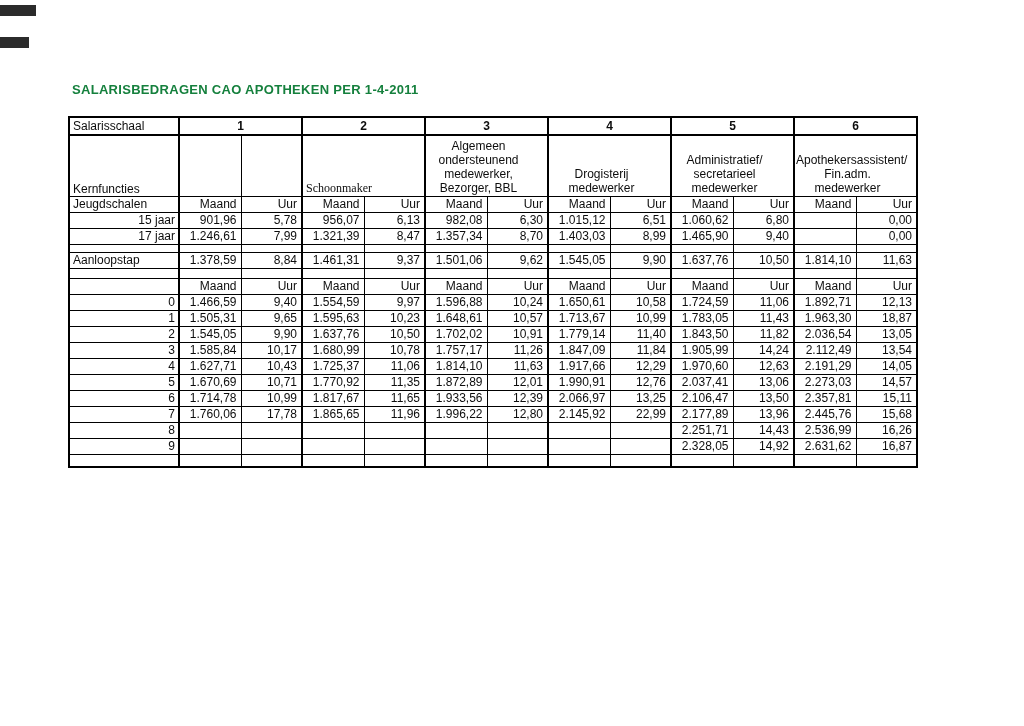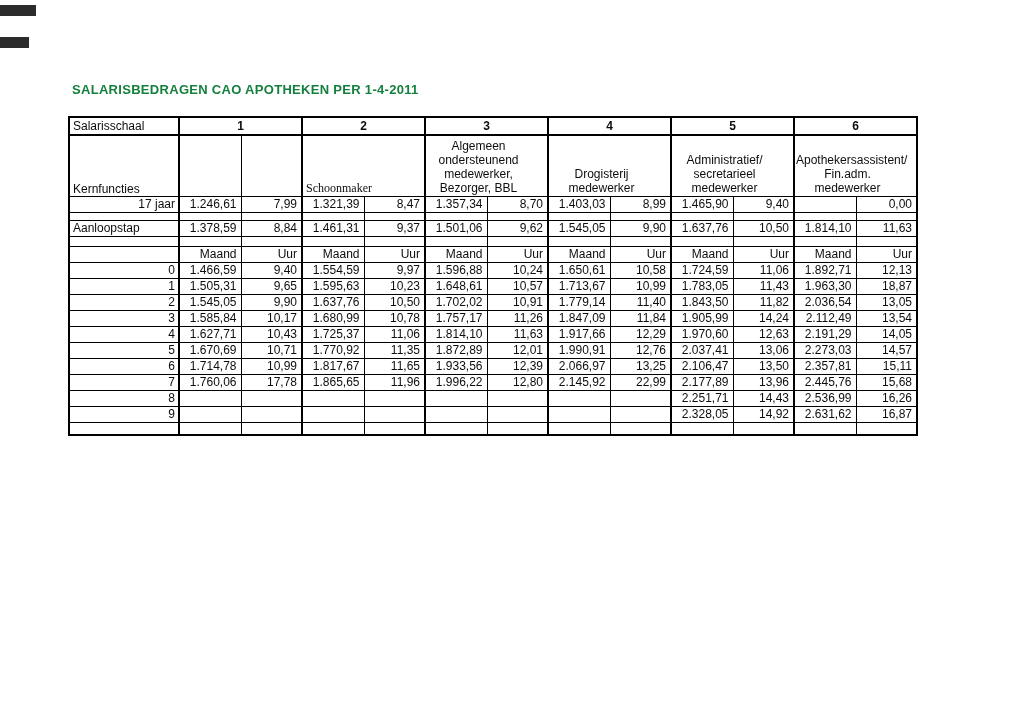--- a/index.html
+++ b/index.html
@@ -92,20 +92,50 @@
 Bezorger, BBL</td>
         <td class="g fn fn-center" colspan="2">Drogisterij
 medewerker</td>
         <td class="g fn fn-center" colspan="2">Administratief/
 secretarieel
 medewerker</td>
         <td class="g fn fn-center" colspan="2">Apothekersassistent/
 Fin.adm. medewerker</td>
       </tr>
       <tr class="r-std">
+        <td class="lab">Jeugdschalen</td>
+        <td class="g val">Maand</td>
+        <td class="val">Uur</td>
+        <td class="g val">Maand</td>
+        <td class="val">Uur</td>
+        <td class="g val">Maand</td>
+        <td class="val">Uur</td>
+        <td class="g val">Maand</td>
+        <td class="val">Uur</td>
+        <td class="g val">Maand</td>
+        <td class="val">Uur</td>
+        <td class="g val">Maand</td>
+        <td class="val">Uur</td>
+      </tr>
+      <tr class="r-std">
+        <td class="lab rt">15 jaar</td>
+        <td class="g val">901,96</td>
+        <td class="val">5,78</td>
+        <td class="g val">956,07</td>
+        <td class="val">6,13</td>
+        <td class="g val">982,08</td>
+        <td class="val">6,30</td>
+        <td class="g val">1.015,12</td>
+        <td class="val">6,51</td>
+        <td class="g val">1.060,62</td>
+        <td class="val">6,80</td>
+        <td class="g val"></td>
+        <td class="val">0,00</td>
+      </tr>
+      <tr class="r-std">
         <td class="lab rt">17 jaar</td>
         <td class="g val">1.246,61</td>
         <td class="val">7,99</td>
         <td class="g val">1.321,39</td>
         <td class="val">8,47</td>
         <td class="g val">1.357,34</td>
         <td class="val">8,70</td>
         <td class="g val">1.403,03</td>
         <td class="val">8,99</td>
         <td class="g val">1.465,90</td>

